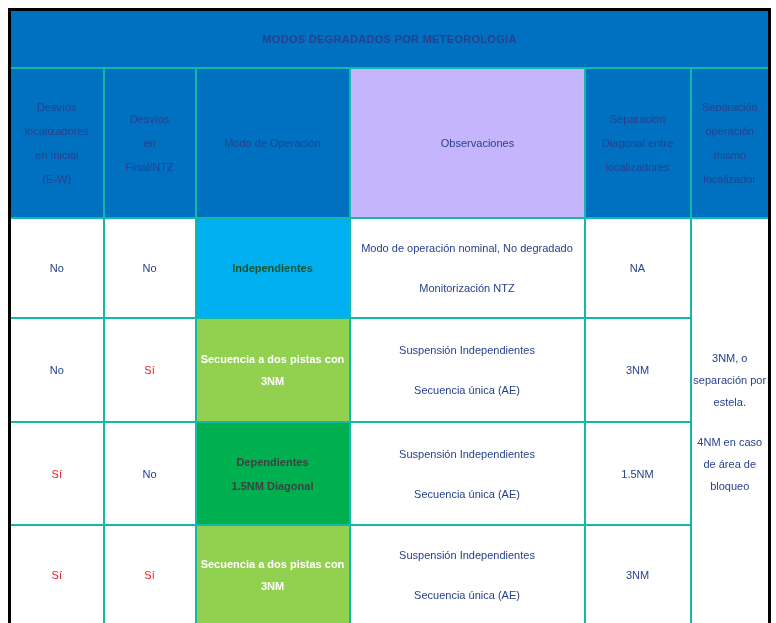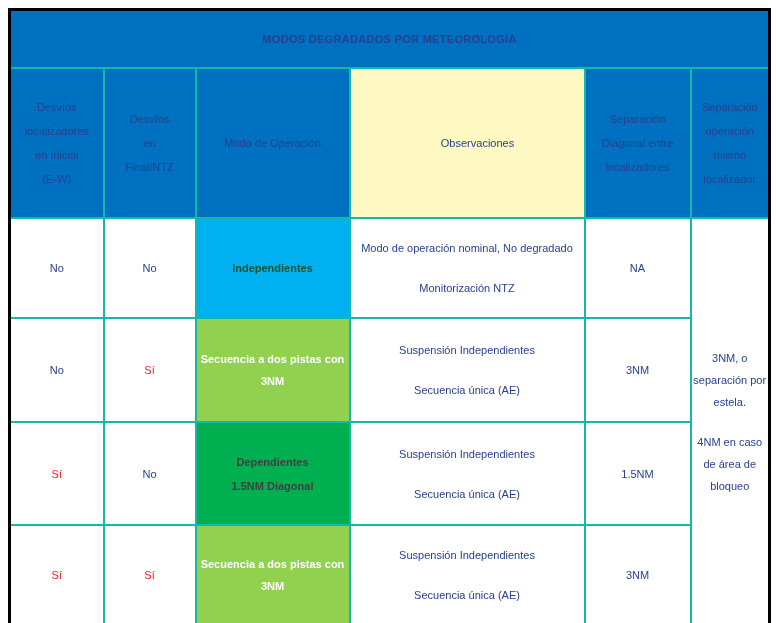--- a/index.html
+++ b/index.html
@@ -91,21 +91,21 @@
               <div>Desvíos</div>
               <div>en</div>
               <div>Final/NTZ</div>
             </div>
       </td>
       <td class="header-cell" style="background-color: rgb(0, 112, 192);">
         <div class="lines">
               <div>Modo de Operación</div>
             </div>
       </td>
-      <td class="header-cell" style="background-color: #fef9c3; padding-left: 24px;">
+      <td class="header-cell" style="background-color: #c4b5fd; padding-left: 24px;">
         <div class="lines">
               <div>Observaciones</div>
             </div>
       </td>
       <td class="header-cell" style="background-color: rgb(0, 112, 192);">
         <div class="lines">
               <div>Separación</div>
               <div>Diagonal entre</div>
               <div>localizadores</div>
             </div>

